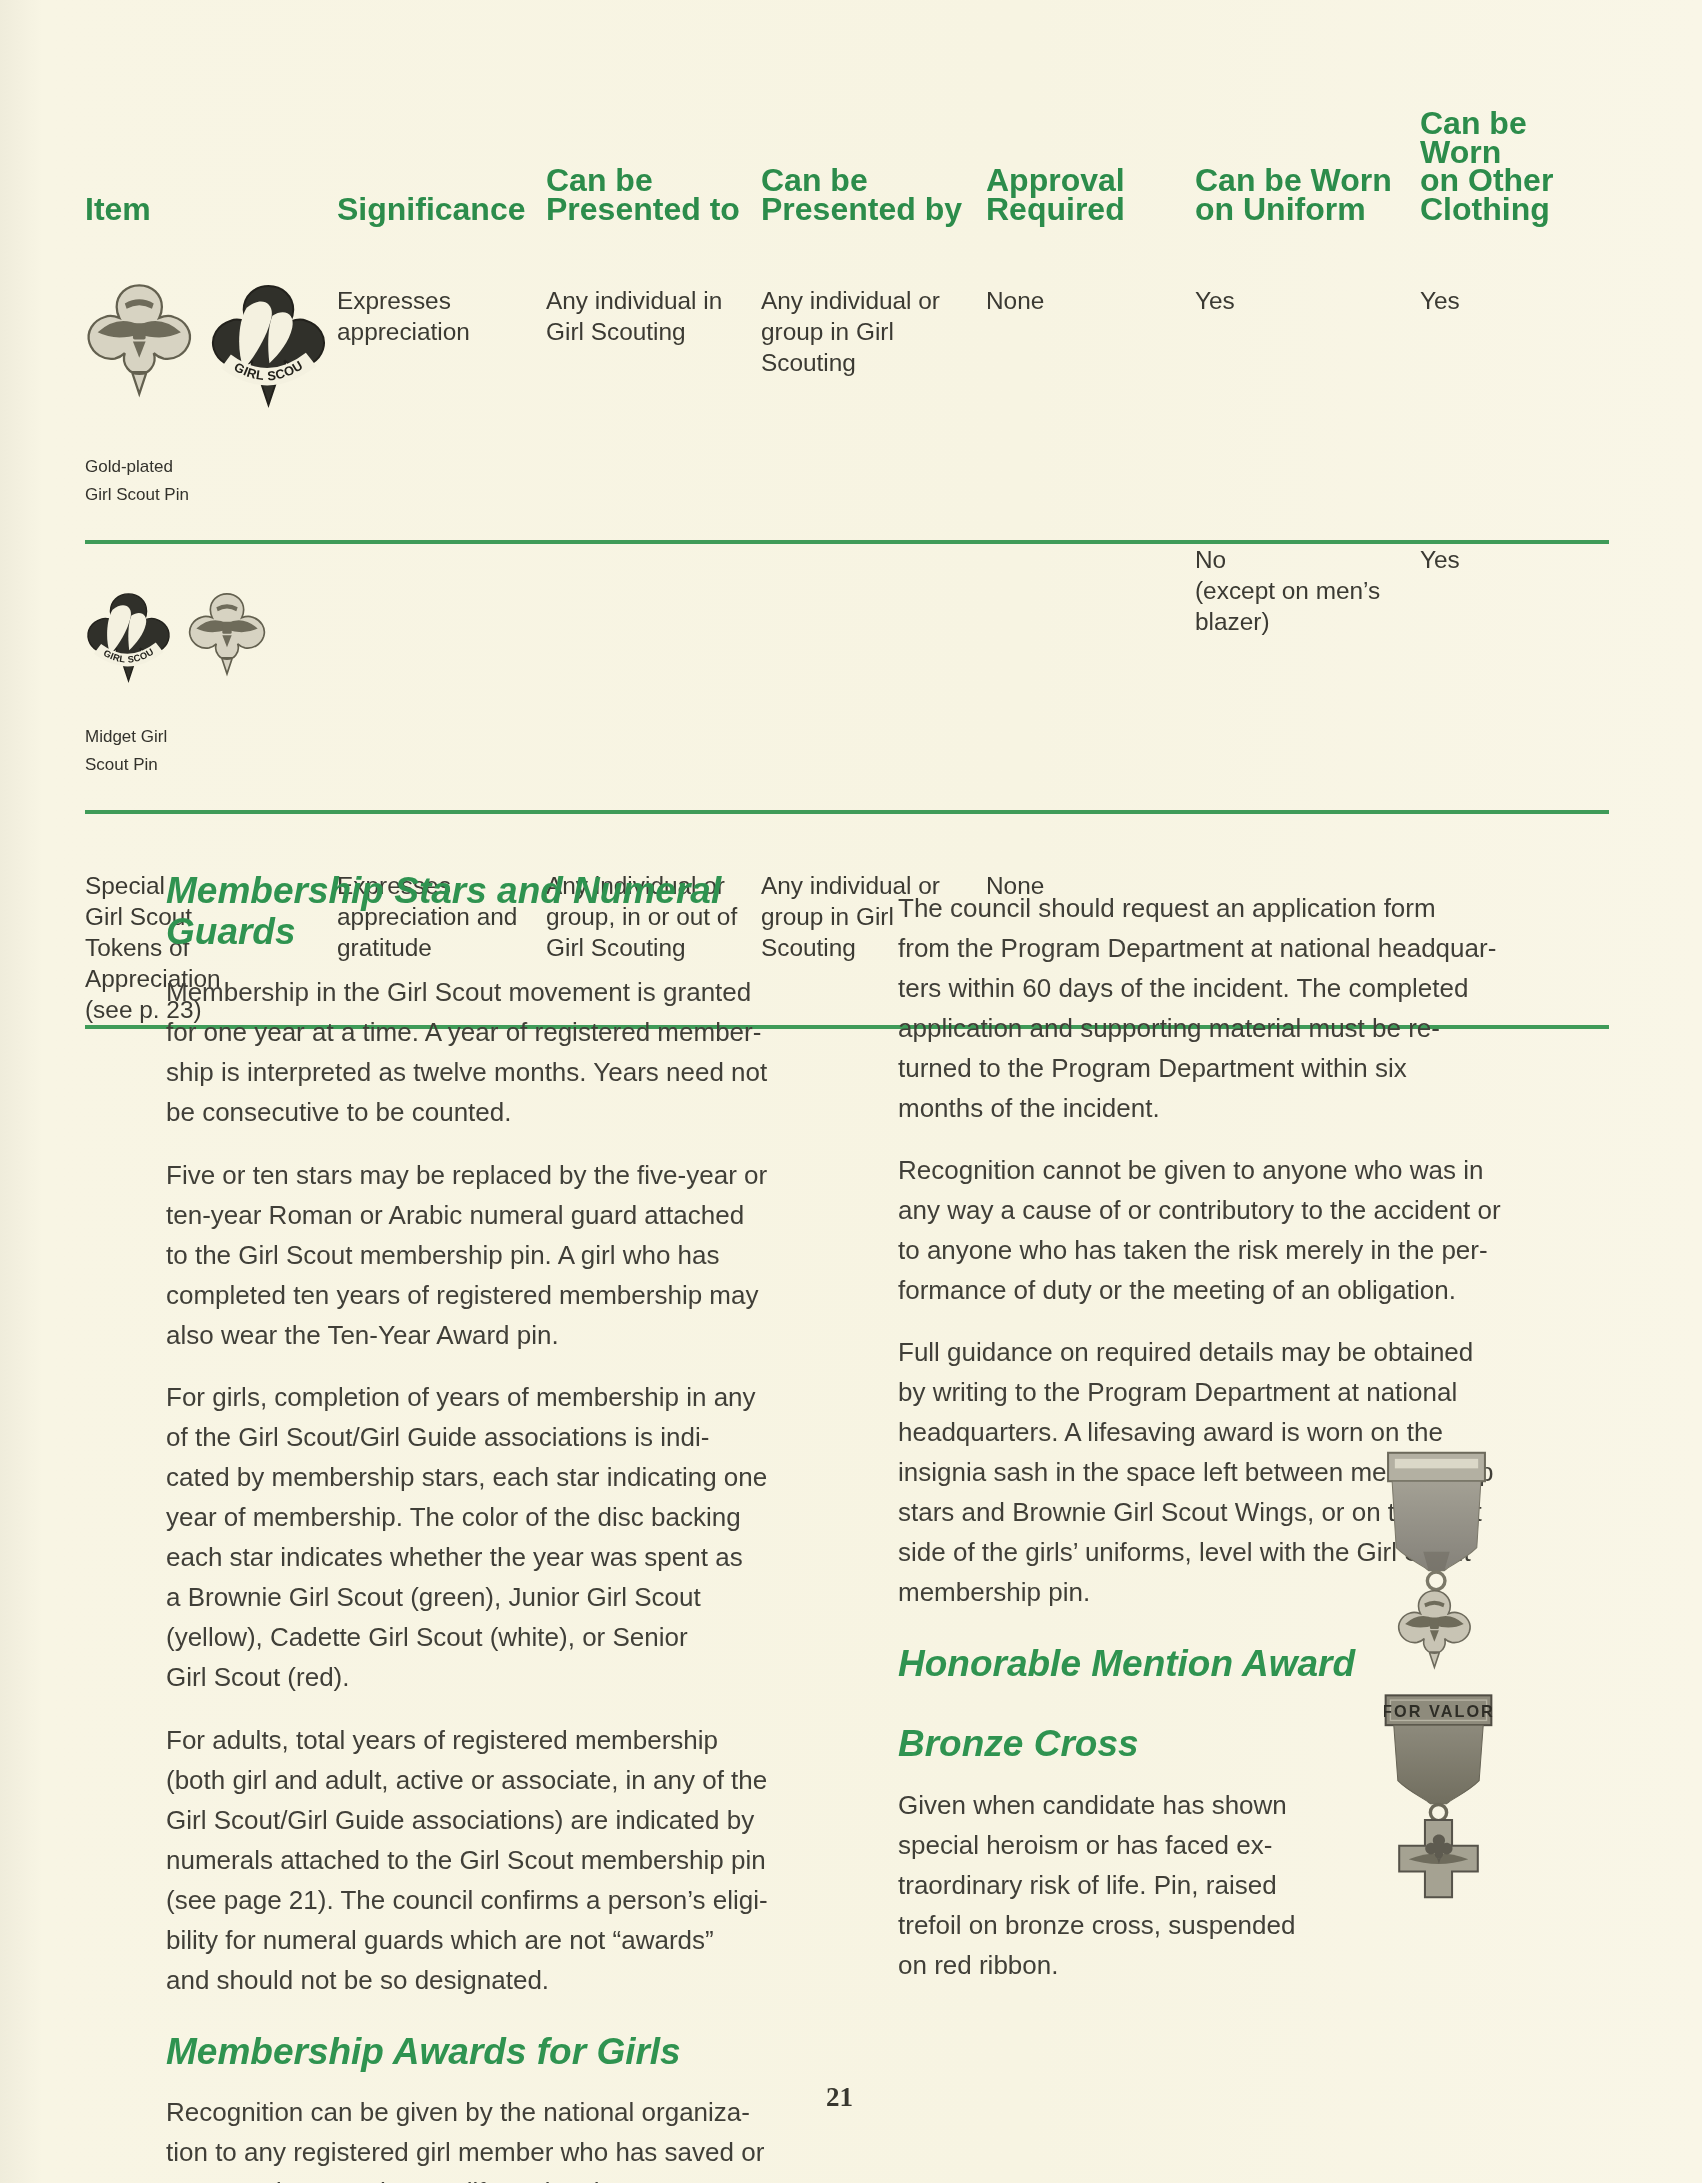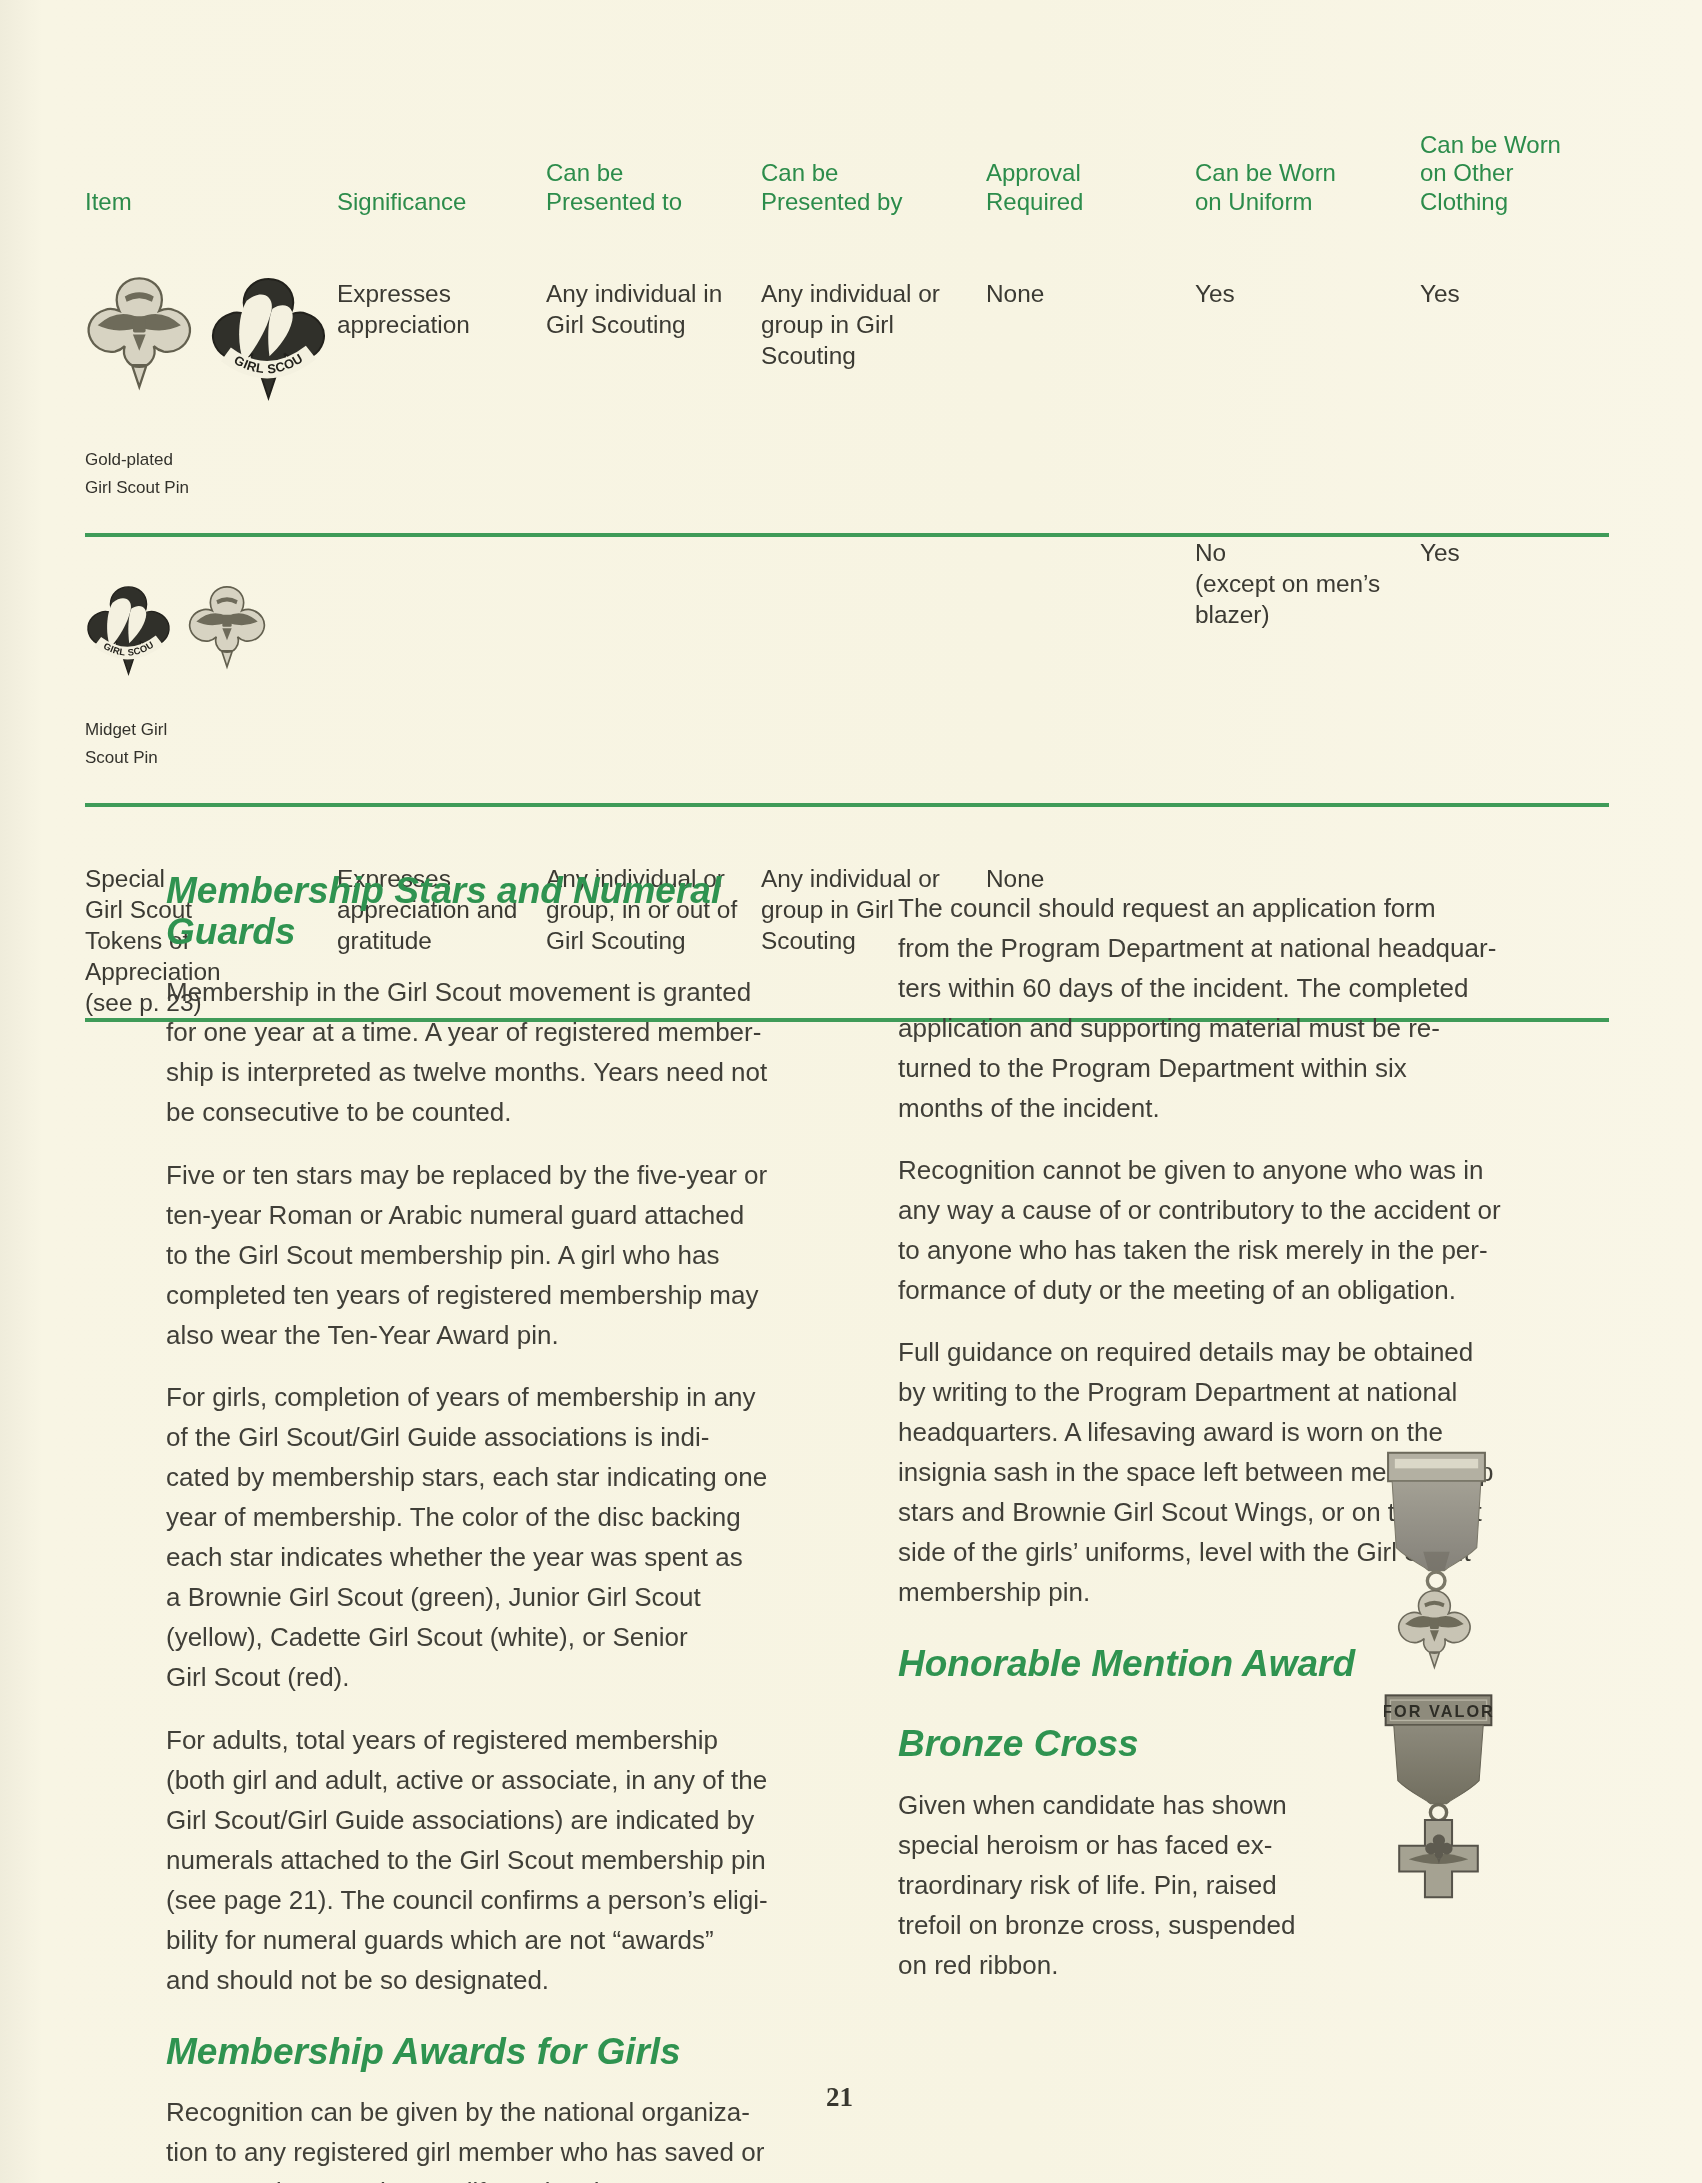--- a/index.html
+++ b/index.html
@@ -16,22 +16,22 @@
 
   
   .table-wrap { position: absolute; left: 85px; top: 109px; width: 1524px; }
   .t-grid {
     display: grid;
     grid-template-columns: 252px 209px 215px 225px 209px 225px 1fr;
   }
   .t-header { align-items: end; min-height: 107px; }
   .t-header .hcell {
     white-space: pre-line;
-    font-weight: normal;
-    font-size: 24px;
+    font-weight: bold;
+    font-size: 32px;
     line-height: 28.5px;
     color: #2c8c4b;
     padding-right: 11px;
   }
   .t-row { border-bottom: 4.8px solid #3f9b58; }
   .t-row .cell {
     white-space: pre-line;
     font-size: 24.4px;
     line-height: 31px;
     color: #3b3a33;

